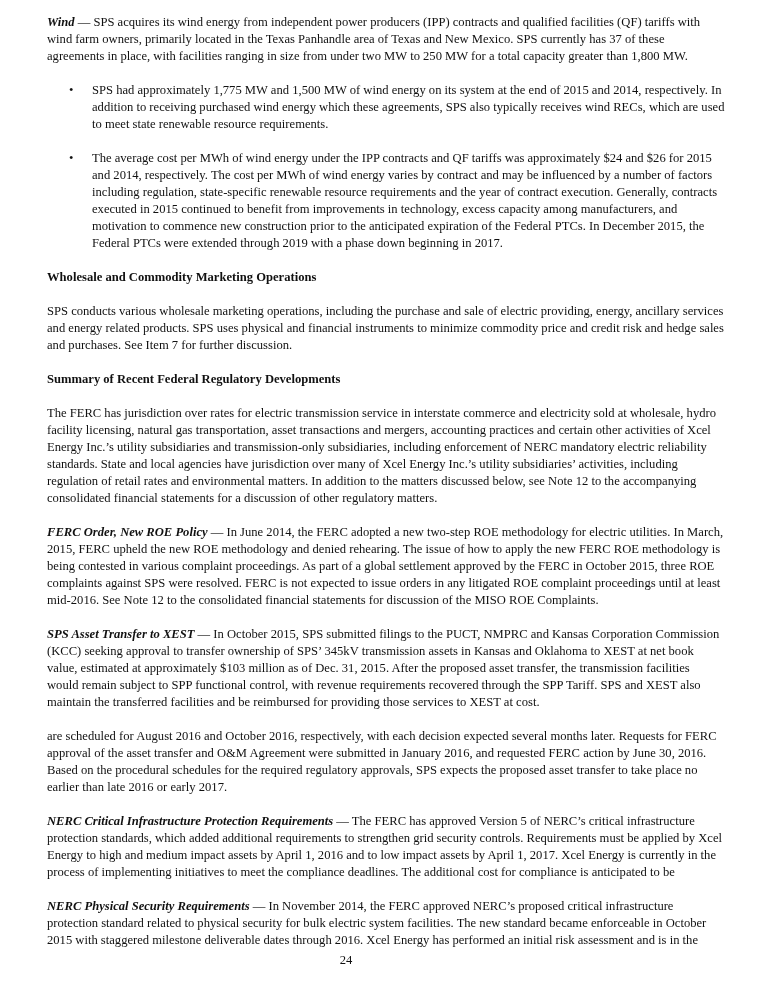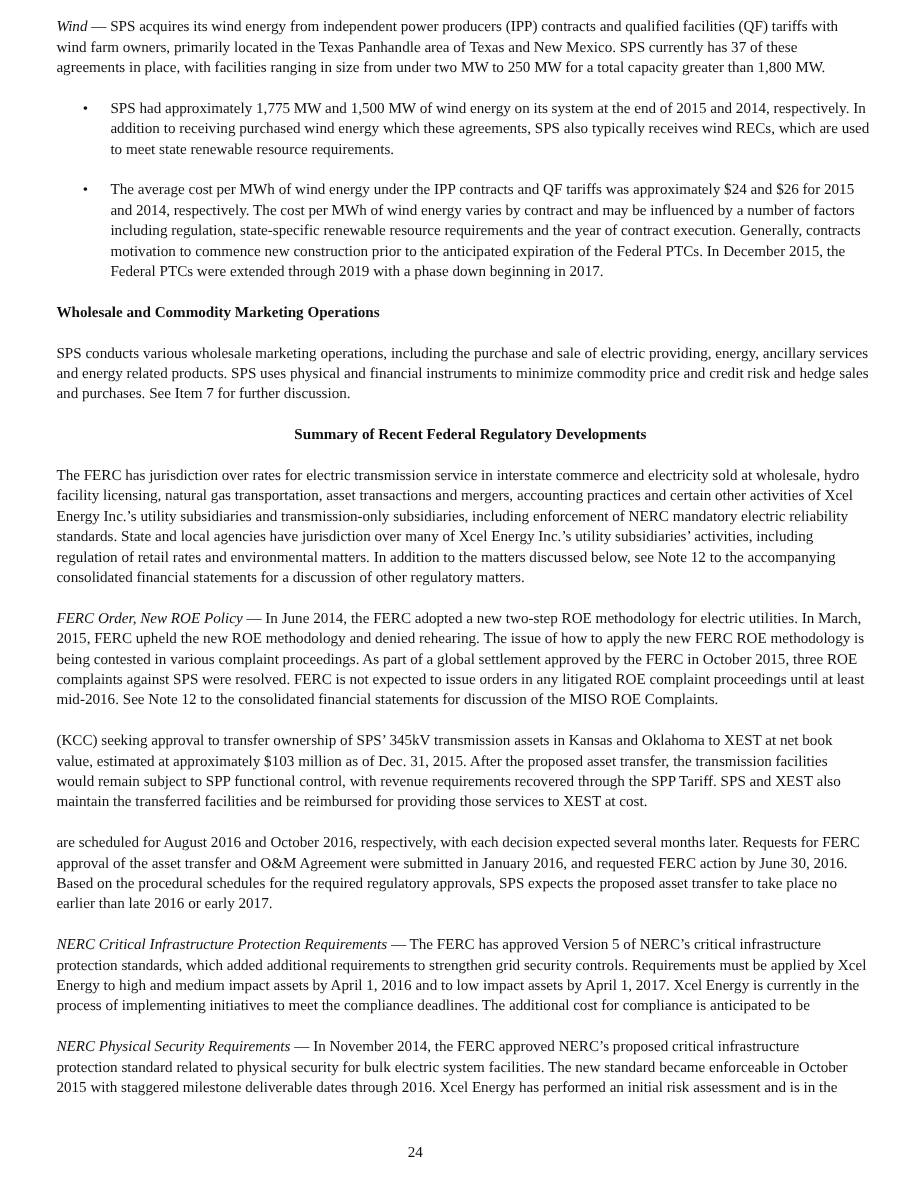--- a/index.html
+++ b/index.html
@@ -4,23 +4,23 @@
 <style>
   html, body { margin: 0; padding: 0; background: #ffffff; }
   body {
     width: 768px; height: 993px; position: relative; overflow: hidden;
     font-family: "Liberation Serif", "DejaVu Serif", serif;
     font-size: 12.6px; color: #111111;
   }
   .page { position: absolute; left: 47px; top: 14px; width: 690px; }
   .line { display: block; height: 17px; line-height: 17px; white-space: nowrap; }
   .gap { height: 17px; }
-  .bi { font-weight: normal; font-style: italic; text-align: right; }
+  .bi { font-weight: bold; font-style: italic; text-align: right; }
   .b { font-weight: bold; }
-  .center { text-align: center; }
+  .center { text-align: left; }
   .bullet-block { position: relative; padding-left: 45px; }
   .bullet-dot { position: absolute; left: 22px; top: 0; height: 17px; line-height: 17px; }
   .page-num { position: absolute; top: 952px; left: 0; width: 692px; text-align: center; height: 17px; line-height: 17px; }
 </style>
 </head>
 <body>
 
 <div class="page">
 
   <div>
@@ -36,20 +36,21 @@
     <span class="line">addition to receiving purchased wind energy which these agreements, SPS also typically receives wind RECs, which are used</span>
     <span class="line">to meet state renewable resource requirements.</span>
   </div>
   <div class="gap"></div>
 
   <div class="bullet-block">
     <span class="bullet-dot">•</span>
     <span class="line">The average cost per MWh of wind energy under the IPP contracts and QF tariffs was approximately $24 and $26 for 2015</span>
     <span class="line">and 2014, respectively.  The cost per MWh of wind energy varies by contract and may be influenced by a number of factors</span>
     <span class="line">including regulation, state-specific renewable resource requirements and the year of contract execution.  Generally, contracts</span>
+    <span class="line">executed in 2015 continued to benefit from improvements in technology, excess capacity among manufacturers, and</span>
     <span class="line">motivation to commence new construction prior to the anticipated expiration of the Federal PTCs. In December 2015, the</span>
     <span class="line">Federal PTCs were extended through 2019 with a phase down beginning in 2017.</span>
   </div>
   <div class="gap"></div>
 
   <span class="line b">Wholesale and Commodity Marketing Operations</span>
   <div class="gap"></div>
   <div>
     <span class="line">SPS conducts various wholesale marketing operations, including the purchase and sale of electric providing, energy, ancillary services</span>
     <span class="line">and energy related products.  SPS uses physical and financial instruments to minimize commodity price and credit risk and hedge sales</span>
@@ -72,20 +73,21 @@
   <div>
     <span class="line"><span class="bi">FERC Order, New ROE Policy</span><span> — In June 2014, the FERC adopted a new two-step ROE methodology for electric utilities.  In March,</span></span>
     <span class="line">2015, FERC upheld the new ROE methodology and denied rehearing.  The issue of how to apply the new FERC ROE methodology is</span>
     <span class="line">being contested in various complaint proceedings.  As part of a global settlement approved by the FERC in October 2015, three ROE</span>
     <span class="line">complaints against SPS were resolved.  FERC is not expected to issue orders in any litigated ROE complaint proceedings until at least</span>
     <span class="line">mid-2016.  See Note 12 to the consolidated financial statements for discussion of the MISO ROE Complaints.</span>
   </div>
   <div class="gap"></div>
 
   <div>
+    <span class="line"><span class="bi">SPS Asset Transfer to XEST</span><span> — In October 2015, SPS submitted filings to the PUCT, NMPRC and Kansas Corporation Commission</span></span>
     <span class="line">(KCC) seeking approval to transfer ownership of SPS’ 345kV transmission assets in Kansas and Oklahoma to XEST at net book</span>
     <span class="line">value, estimated at approximately $103 million as of Dec. 31, 2015.  After the proposed asset transfer, the transmission facilities</span>
     <span class="line">would remain subject to SPP functional control, with revenue requirements recovered through the SPP Tariff.  SPS and XEST also</span>
     <span class="line">maintain the transferred facilities and be reimbursed for providing those services to XEST at cost.</span>
   </div>
   <div class="gap"></div>
   <div>
     <span class="line">are scheduled for August 2016 and October 2016, respectively, with each decision expected several months later.  Requests for FERC</span>
     <span class="line">approval of the asset transfer and O&amp;M Agreement were submitted in January 2016, and requested FERC action by June 30, 2016.</span>
     <span class="line">Based on the procedural schedules for the required regulatory approvals, SPS expects the proposed asset transfer to take place no</span>

